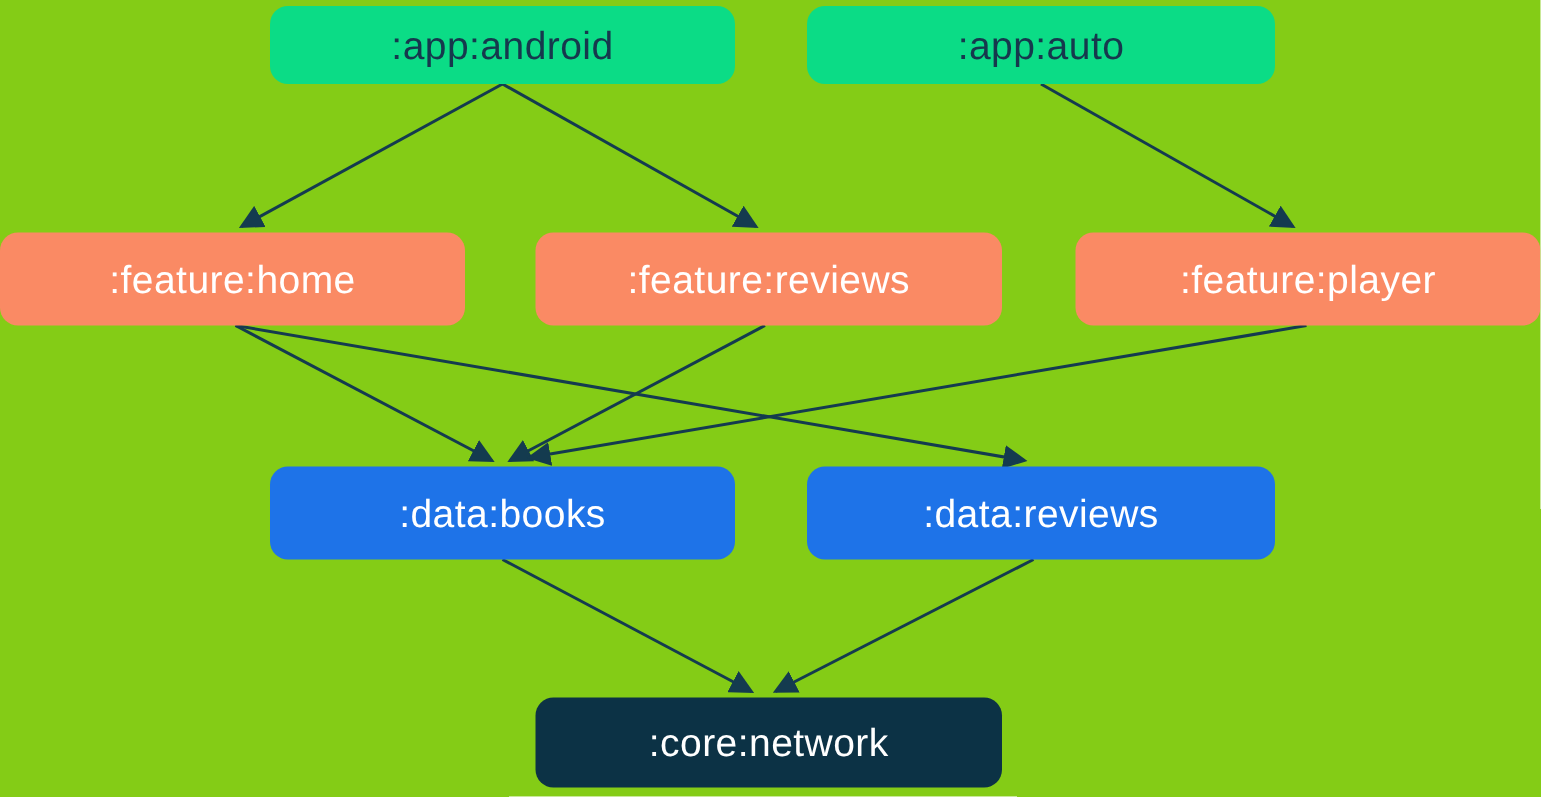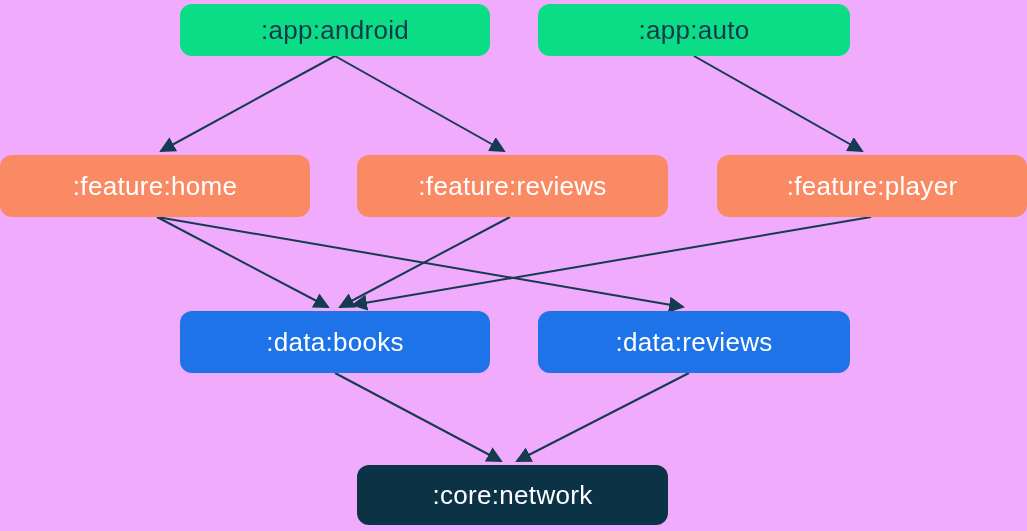--- a/index.html
+++ b/index.html
@@ -4,21 +4,21 @@
 <style>
   html, body {
     margin: 0;
     padding: 0;
     background: #ffffff;
   }
   .canvas {
     position: relative;
     width: 1027px;
     height: 531px;
-    background: #f0abfc;
+    background: #84cc16;
     overflow: hidden;
   }
   svg text {
     font-family: "Liberation Sans", "DejaVu Sans", sans-serif;
     font-size: 26px;
     letter-spacing: 0.3px;
   }
   svg line {
     stroke-width: 2;
     fill: none;

